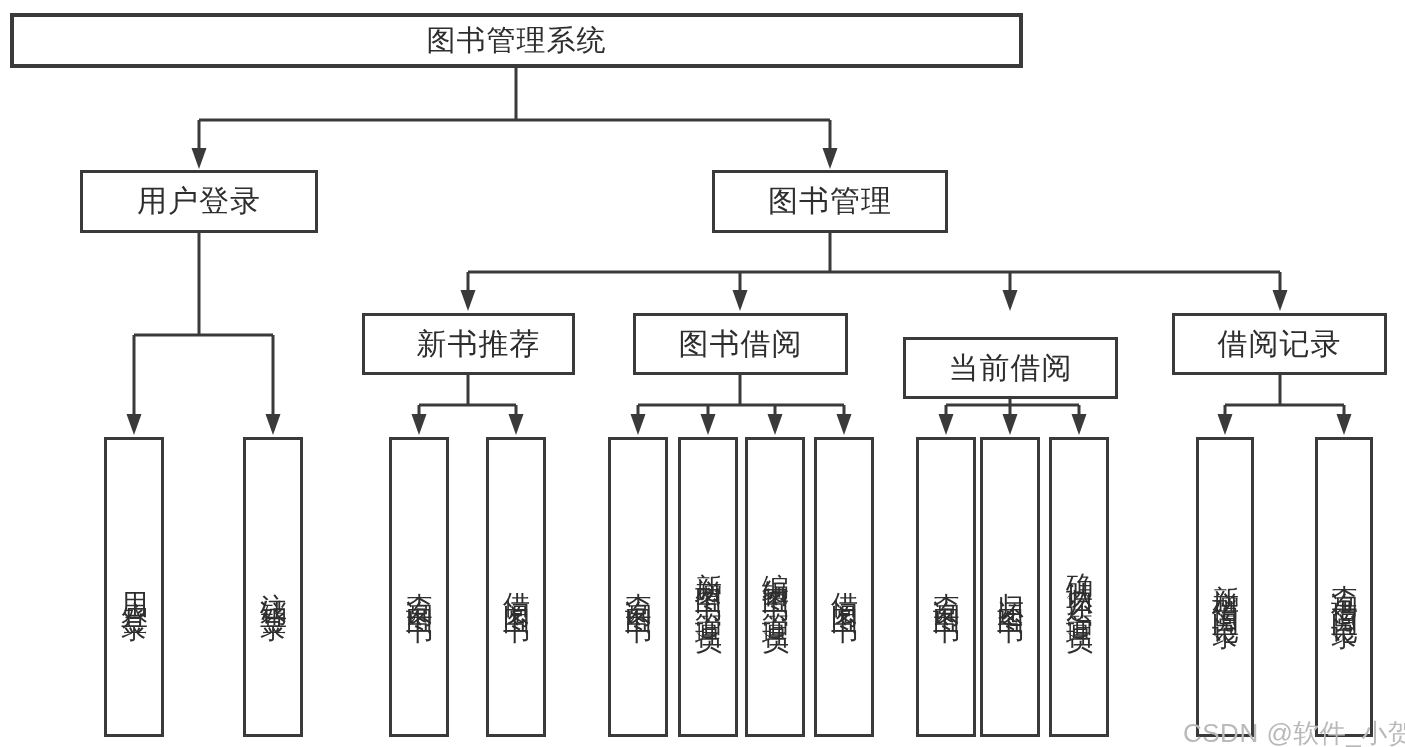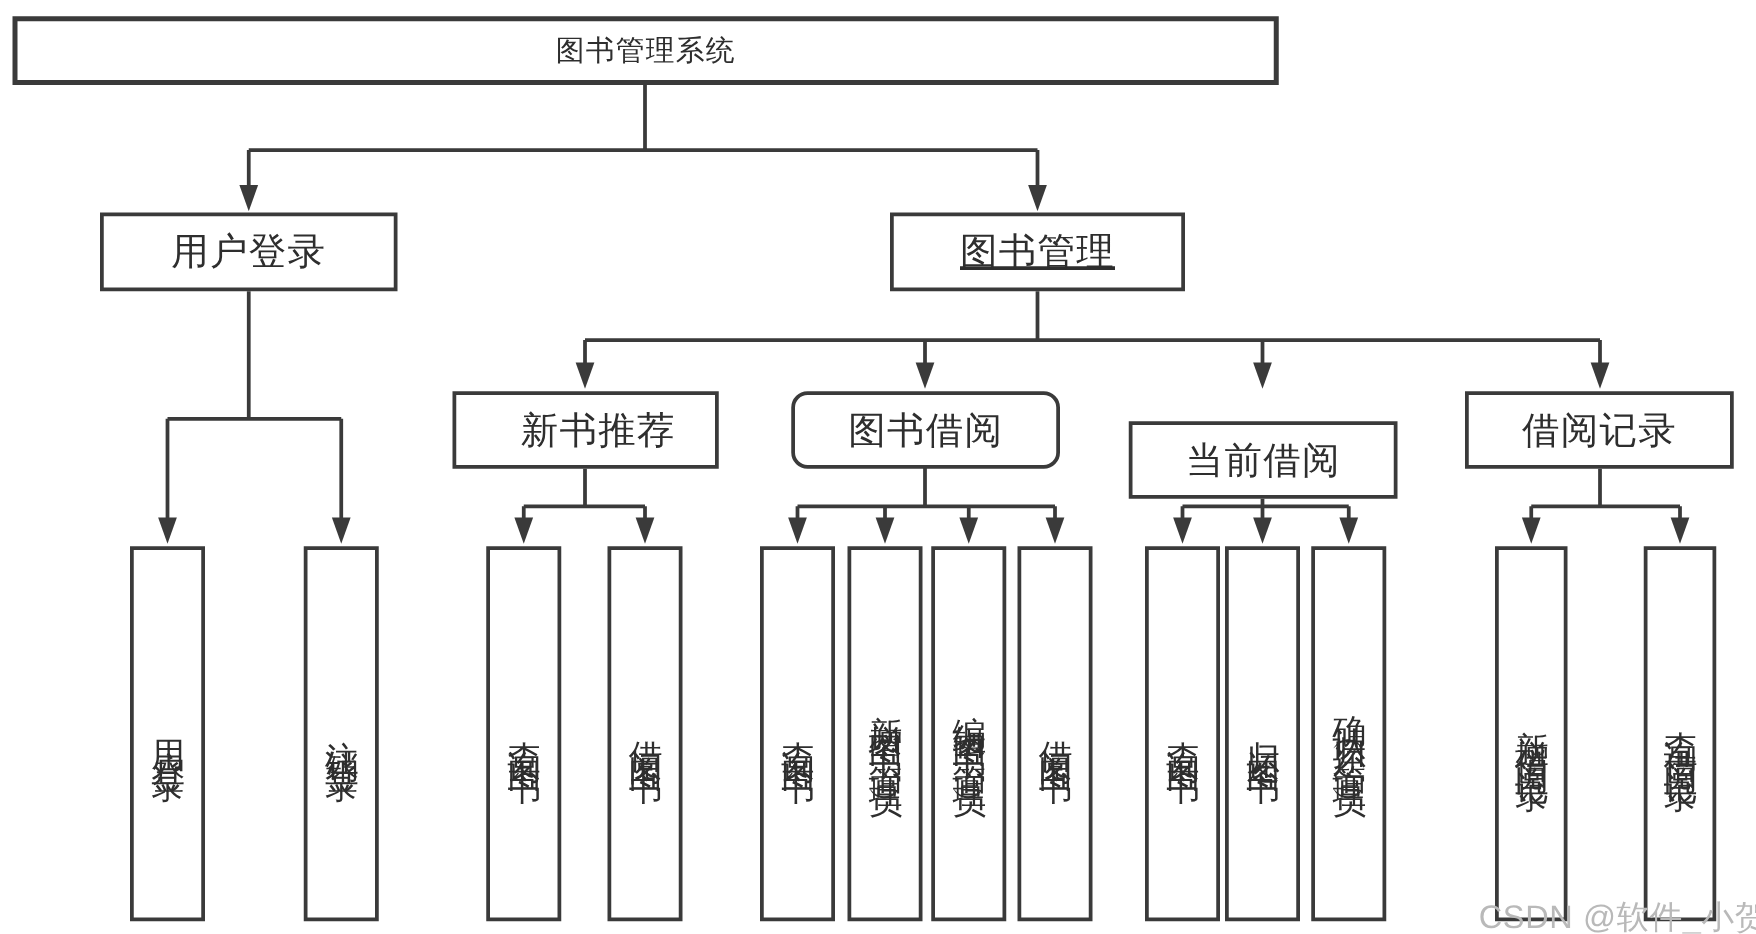--- a/index.html
+++ b/index.html
@@ -23,21 +23,21 @@
     background: #ffffff;
     border: 3px solid #3a3a3a;
     display: flex;
     align-items: center;
     justify-content: center;
     z-index: 2;
     text-align: center;
   }
   .root-box {
     border-width: 4px;
-    font-size: 23px;
+    font-size: 29px;
     letter-spacing: 1px;
   }
   .h-box {
     font-size: 30px;
     letter-spacing: 1px;
   }
   .v-box span {
     writing-mode: vertical-rl;
     text-orientation: mixed;
     font-size: 27px;
@@ -96,24 +96,24 @@
       <polygon points="1002.5,414 1017.5,414 1010,435"></polygon>
       <polygon points="1071.5,414 1086.5,414 1079,435"></polygon>
       <polygon points="1217.5,414 1232.5,414 1225,435"></polygon>
       <polygon points="1336.5,414 1351.5,414 1344,435"></polygon>
     </g>
   </svg>
 
   <div class="box root-box" style="left:10px; top:13px; width:1013px; height:55px;">图书管理系统</div>
 
   <div class="box h-box" style="left:80px; top:170px; width:238px; height:63px;">用户登录</div>
-  <div class="box h-box" style="left:712px; top:170px; width:236px; height:63px;text-decoration:underline;">图书管理</div>
+  <div class="box h-box" style="left:712px; top:170px; width:236px; height:63px;">图书管理</div>
 
   <div class="box h-box" style="left:362px; top:313px; width:213px; height:62px;padding-left:20px;">新书推荐</div>
-  <div class="box h-box" style="left:633px; top:313px; width:215px; height:62px;border-radius:13px;">图书借阅</div>
+  <div class="box h-box" style="left:633px; top:313px; width:215px; height:62px;">图书借阅</div>
   <div class="box h-box" style="left:903px; top:313px; width:215px; height:62px;margin-top:24px;">当前借阅</div>
   <div class="box h-box" style="left:1172px; top:313px; width:215px; height:62px;">借阅记录</div>
 
   <div class="box v-box" style="left:104px; top:437px; width:60px; height:300px;">
     <span>用户登录</span>
   </div>
   <div class="box v-box" style="left:243px; top:437px; width:60px; height:300px;">
     <span>注销登录</span>
   </div>
 

